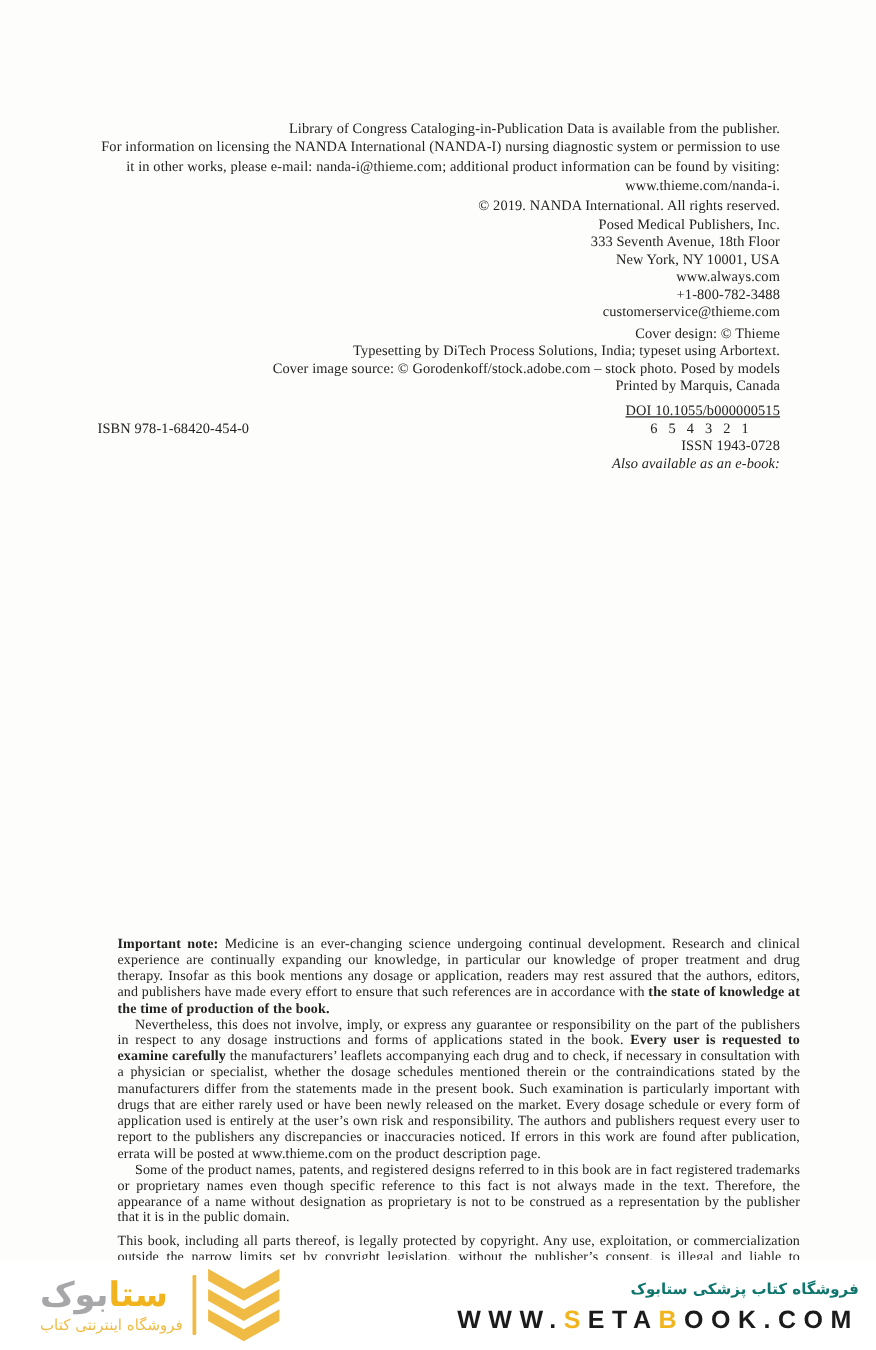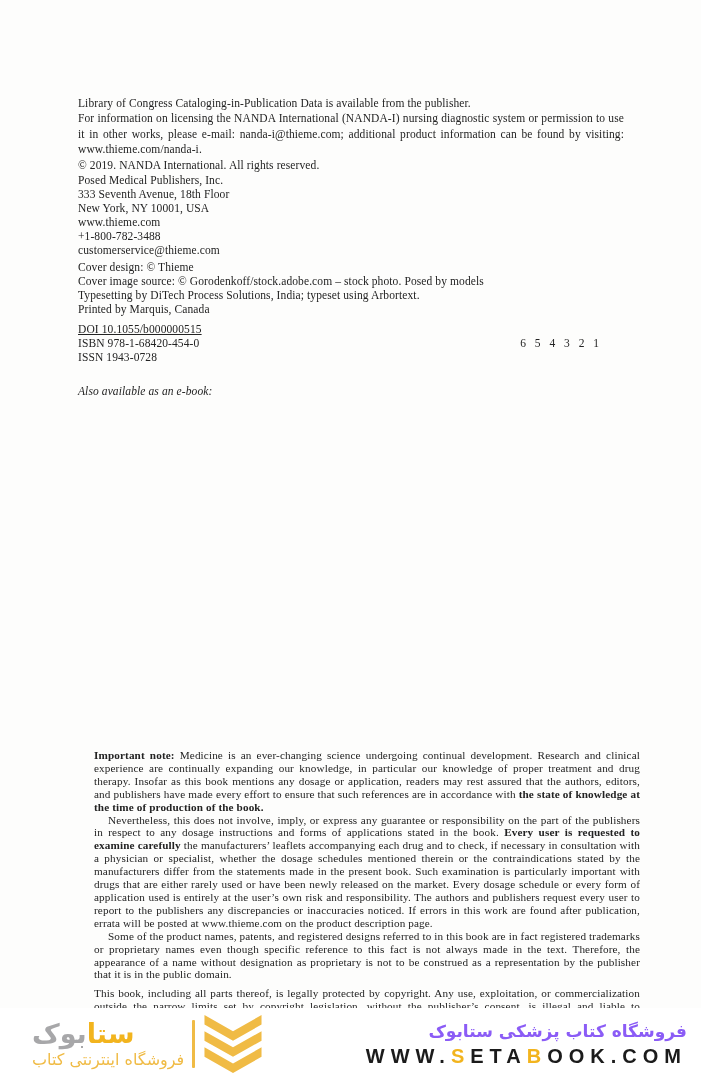--- a/index.html
+++ b/index.html
@@ -19,29 +19,29 @@
   }
   .scan-page{
     position:absolute;left:0;top:0;width:701px;height:1008px;
     background:var(--paper);
   }
   
   .colophon{
     position:absolute;left:78px;top:96px;width:546px;
     font-size:11.5px;line-height:15.4px;letter-spacing:.1px;
   }
-  .colophon p{margin:0;}
+  .colophon p{margin:0;text-align:right;}
   .justify{text-align:justify;}
   .b1{margin-bottom:15px;}
   .b2{margin-bottom:7px;}
   .b3{margin-bottom:16px;}
   .addr{line-height:14px;margin-bottom:3px;}
   .credits{line-height:14px;margin-bottom:6px;}
   .doi{line-height:14px;margin-bottom:11px;text-decoration:underline;}
-  .isbn-block{line-height:14px;margin-bottom:20px;}
+  .isbn-block{line-height:14px;margin-bottom:0;}
   .isbn-row{display:flex;justify-content:space-between;}
   .printing-nums{letter-spacing:3px;padding-right:22px;}
   .ebook{line-height:14px;font-style:italic;}
   
   .notes{
     position:absolute;left:78px;top:749px;width:546px;
     font-size:11.2px;line-height:12.9px;letter-spacing:.12px;
     text-align:justify;
     margin-left:16px;
   }
@@ -55,26 +55,26 @@
     background:#ffffff;
     display:flex;align-items:center;justify-content:space-between;
     padding:0 10px 0 32px;
     font-family:"DejaVu Sans", sans-serif;
   }
   .logo{display:flex;align-items:center;}
   .logo-text-col{display:flex;flex-direction:column;align-items:flex-end;direction:rtl;margin-right:8px;}
   .wordmark{font-size:27px;font-weight:bold;line-height:30px;letter-spacing:-1px;}
   .wordmark .accent{color:var(--accent);}
   .wordmark .gray{color:var(--logo-gray);}
-  .tagline{font-size:16px;color:var(--accent-soft);margin-top:1px;white-space:nowrap;}
+  .tagline{font-size:12px;color:var(--accent-soft);margin-top:1px;white-space:nowrap;}
   .logo-bar{width:3px;height:48px;background:var(--accent-soft);border-radius:1px;margin-right:9px;}
   .emblem{display:block;}
   .footer-right{display:flex;flex-direction:column;align-items:flex-end;row-gap:2px;padding-right:4px;}
   .store-title{
-    direction:rtl;font-size:17px;font-weight:bold;color:#8b5cf6;line-height:22px;
+    direction:rtl;font-size:12px;font-weight:bold;color:#0f766e;line-height:22px;
   }
   .store-site{
     font-family:"Liberation Sans", sans-serif;
     font-size:20px;font-weight:bold;color:#1b1b1b;
     letter-spacing:6px;line-height:24px;white-space:nowrap;
   }
   .store-site .accent{color:var(--accent);}
 </style>
 </head>
 <body>
@@ -82,29 +82,29 @@
 <div class="scan-page">
   <div class="colophon">
     <p class="b1">Library of Congress Cataloging-in-Publication Data is available from the publisher.</p>
     <p class="b2 justify">For information on licensing the NANDA International (NANDA-I) nursing diagnostic system or permission to use it in other works, please e-mail: nanda-i@thieme.com; additional product information can be found by visiting: www.thieme.com/nanda-i.</p>
     <p class="b3">© 2019. NANDA International. All rights reserved.</p>
 
     <div class="addr">
       <p>Posed Medical Publishers, Inc.</p>
       <p>333 Seventh Avenue, 18th Floor</p>
       <p>New York, NY 10001, USA</p>
-      <p>www.thieme.com</p>
+      <p>www.always.com</p>
       <p>+1-800-782-3488</p>
       <p>customerservice@thieme.com</p>
     </div>
 
     <div class="credits">
       <p>Cover design: © Thieme</p>
+      <p>Typesetting by DiTech Process Solutions, India; typeset using Arbortext.</p>
       <p>Cover image source: © Gorodenkoff/stock.adobe.com – stock photo. Posed by models</p>
-      <p>Typesetting by DiTech Process Solutions, India; typeset using Arbortext.</p>
       <p>Printed by Marquis, Canada</p>
     </div>
 
     <p class="doi">DOI 10.1055/b000000515</p>
 
     <div class="isbn-block">
       <div class="isbn-row">
         <span>ISBN 978-1-68420-454-0</span>
         <span class="printing-nums">6 5 4 3 2 1</span>
       </div>

